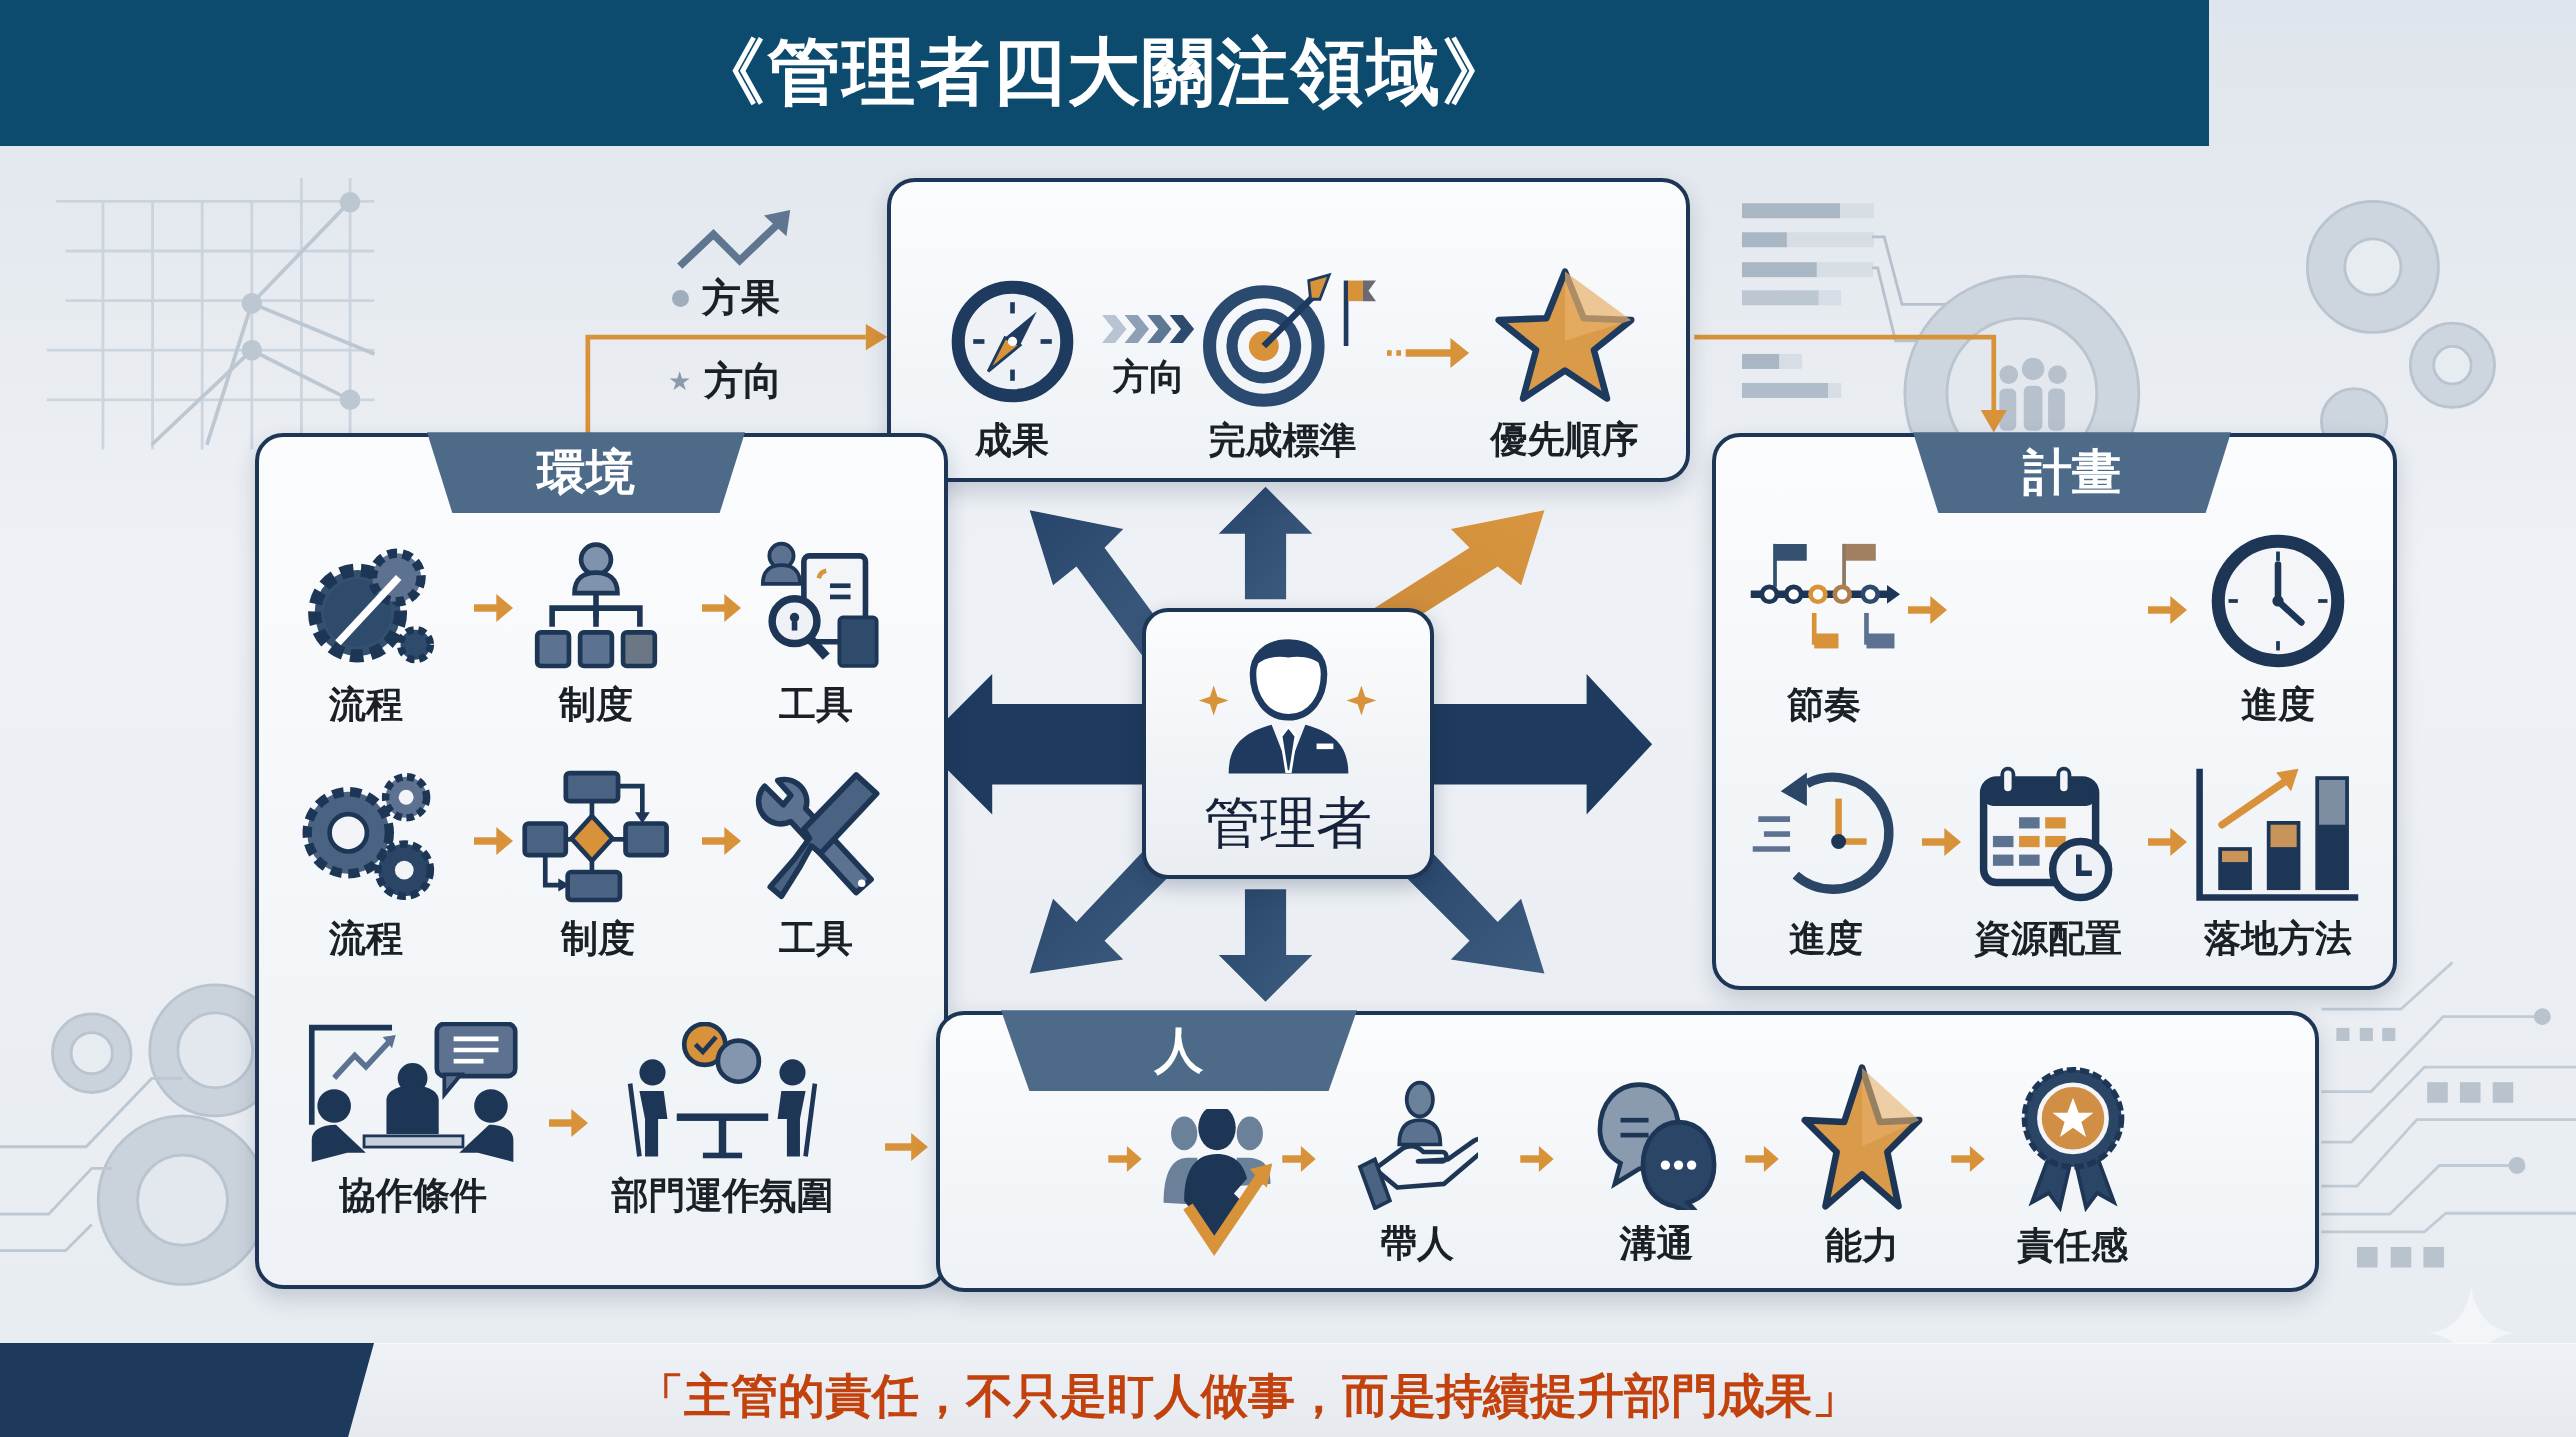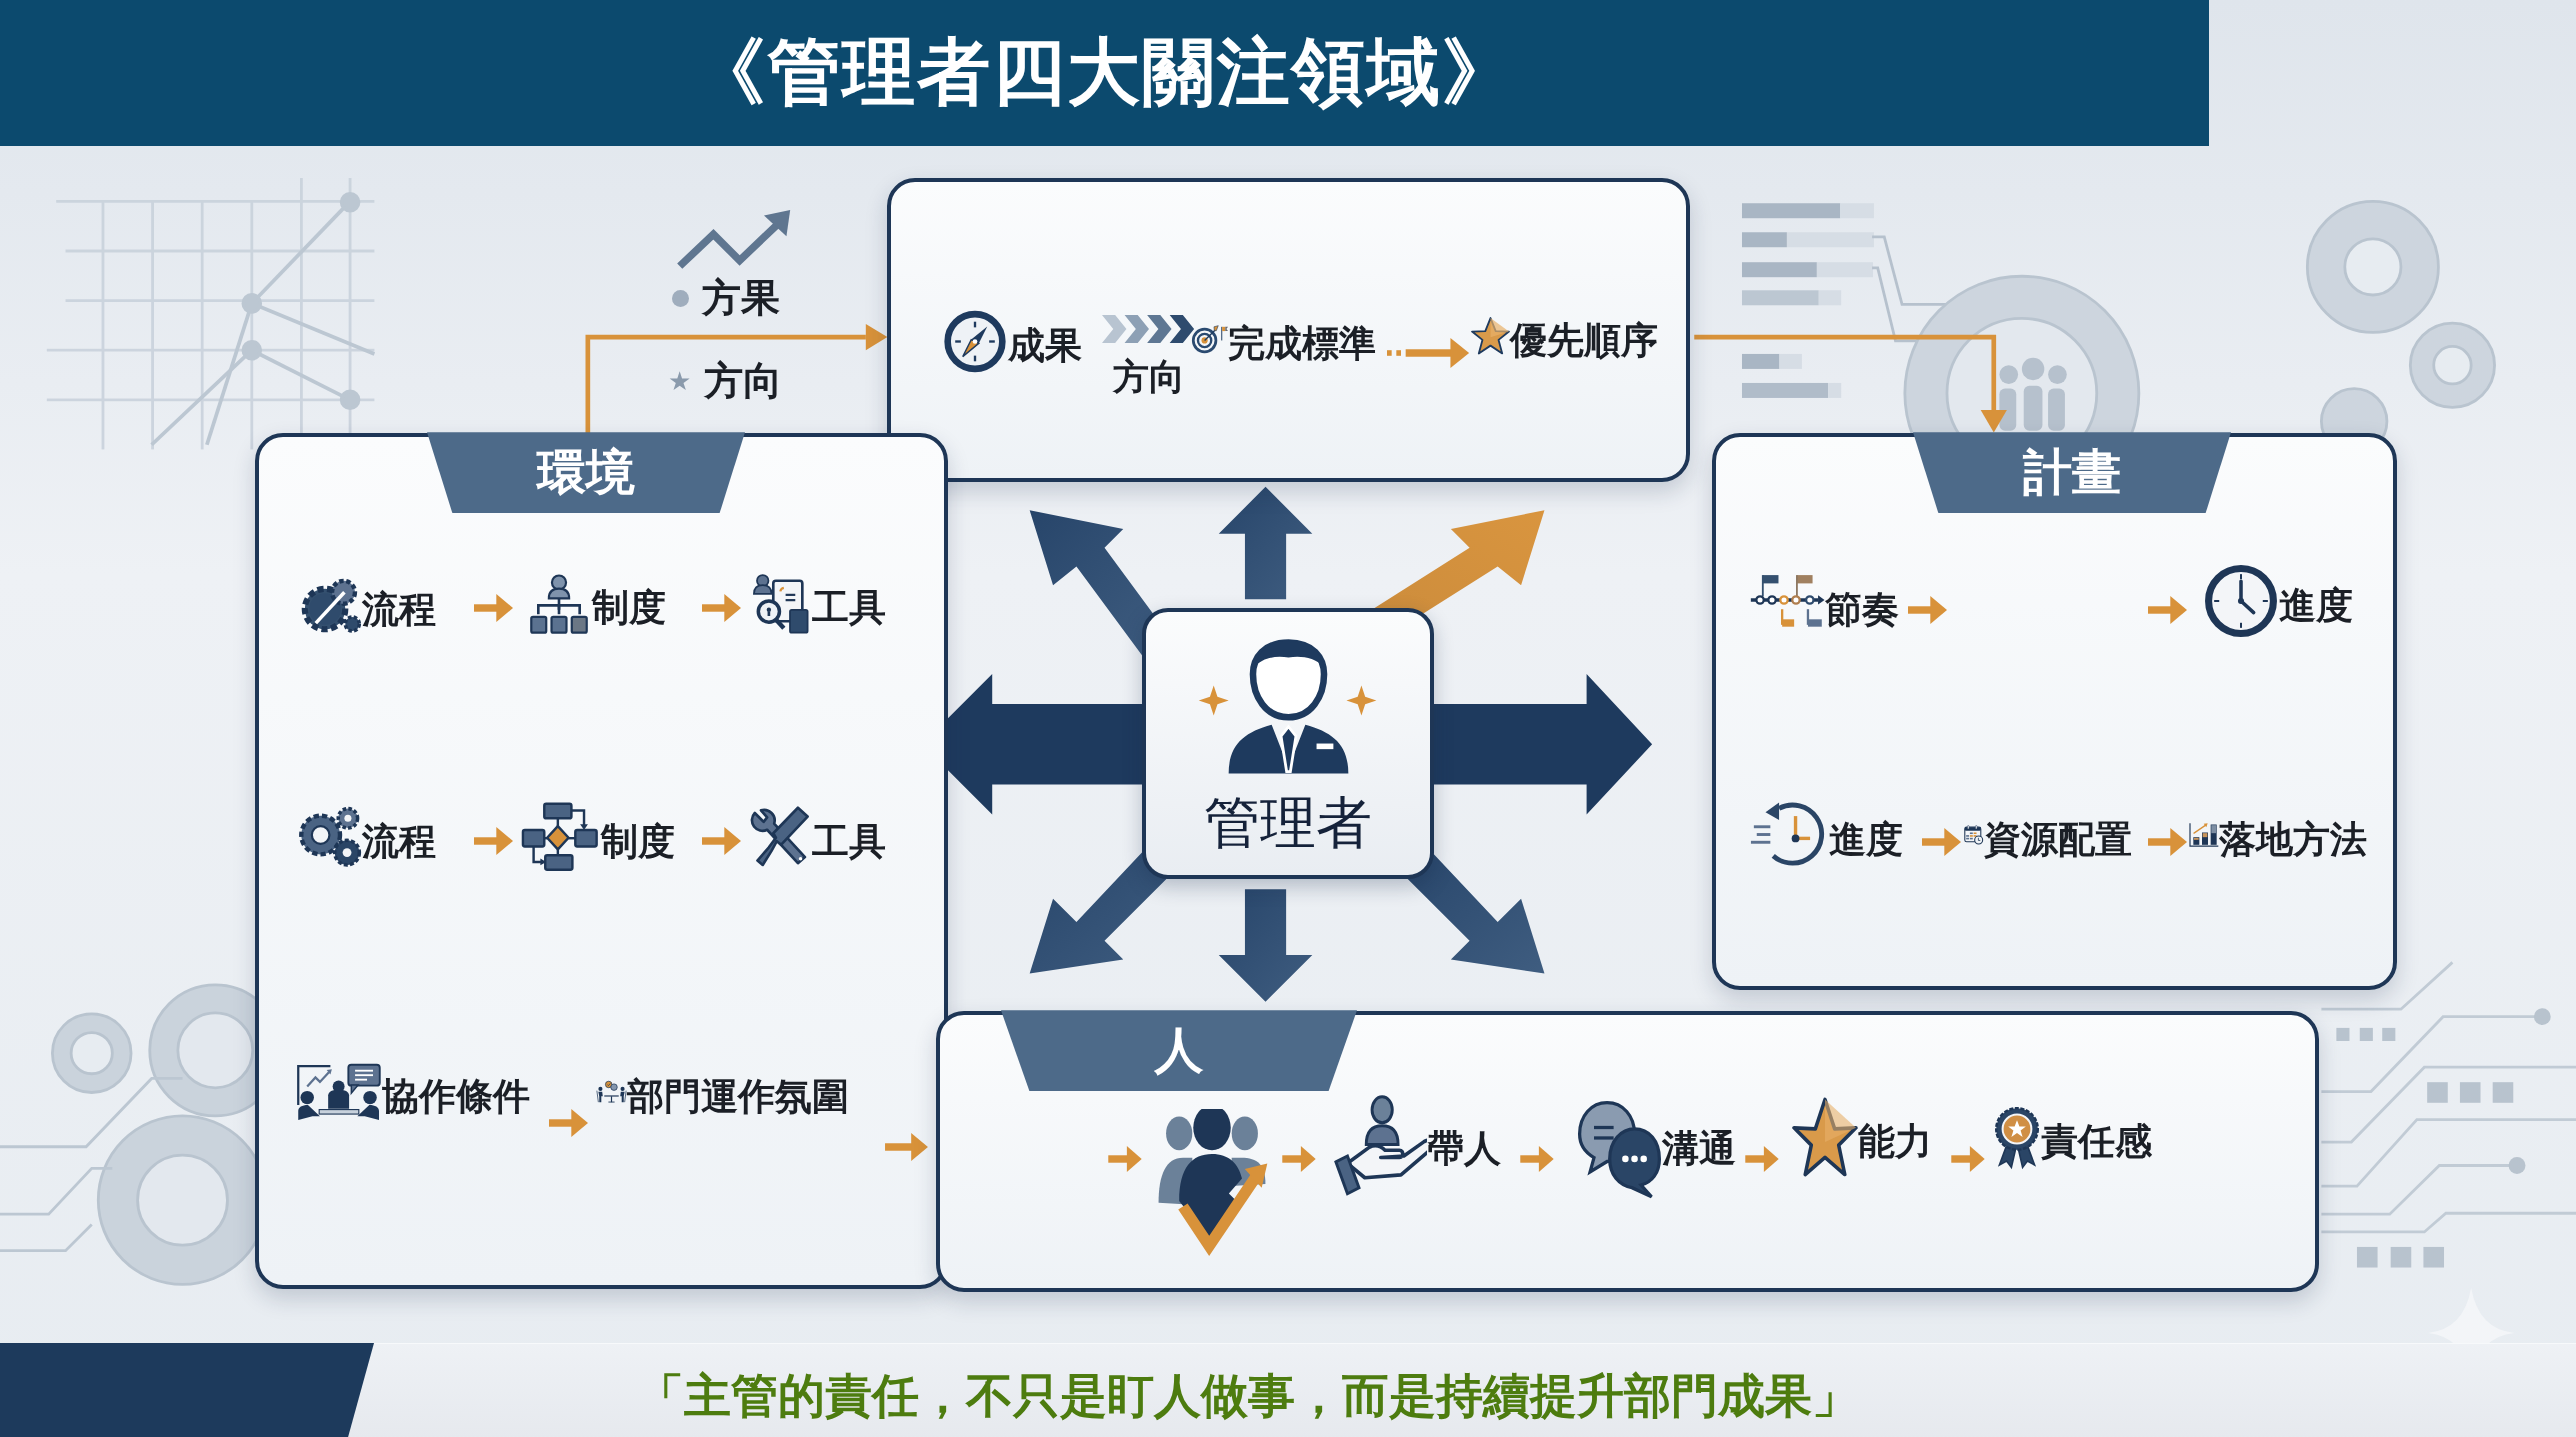--- a/index.html
+++ b/index.html
@@ -26,37 +26,37 @@
     box-shadow: 0 9.4px 22.5px rgba(20,40,70,0.18);
   }
   .tab {
     position: absolute; top: -4.7px; height: 81px;
     background: #4d6a89;
     clip-path: polygon(0 0, 100% 0, 92% 100%, 8% 100%);
     border-radius: 0 0 20.6px 20.6px;
     display: flex; align-items: center; justify-content: center;
     color: #fff; font-size: 49px; font-weight: bold;
   }
-  .item { position: absolute; display: flex; flex-direction: row; align-items: center; font-family: Liberation Mono, monospace; }
+  .item { position: absolute; display: flex; flex-direction: column; align-items: center; font-family: Liberation Mono, monospace; }
   .item svg { display: block; }
   .label { font-size: 37px; font-weight: bold; color: #1b1f26; margin-top: 9.4px; white-space: nowrap; }
   .arrow-small { position: absolute; }
 
   .footer {
     position: absolute; left: 0; top: 1343px; width: 2576px; height: 95px;
     background: linear-gradient(180deg, #eef1f5, #e6e9ee);
     border-top: 1.9px solid #f7f9fb;
   }
   .footer-dark {
     position: absolute; left: 0; top: 1343px; width: 374px; height: 95px;
     background: #1d3a5c;
     clip-path: polygon(0 0, 100% 0, 93% 100%, 0 100%);
   }
   .footer-quote {
-    position: absolute; left: 637px; top: 1365px; font-size: 47px; font-weight: bold; color: #4d7c0f;
+    position: absolute; left: 637px; top: 1365px; font-size: 47px; font-weight: bold; color: #c2410c;
     white-space: nowrap;
   }
   .side-label { position: absolute; font-size: 39px; font-weight: bold; color: #1b1f26; display: flex; align-items: center; gap: 13px; }
 </style>
 </head>
 <body>
 
 <svg class="bg-deco" viewBox="0 0 2752 1536">
   <g stroke="#c9d2dc" stroke-width="3" fill="none" opacity="0.9">
     <line x1="110" y1="215" x2="110" y2="480"></line>

